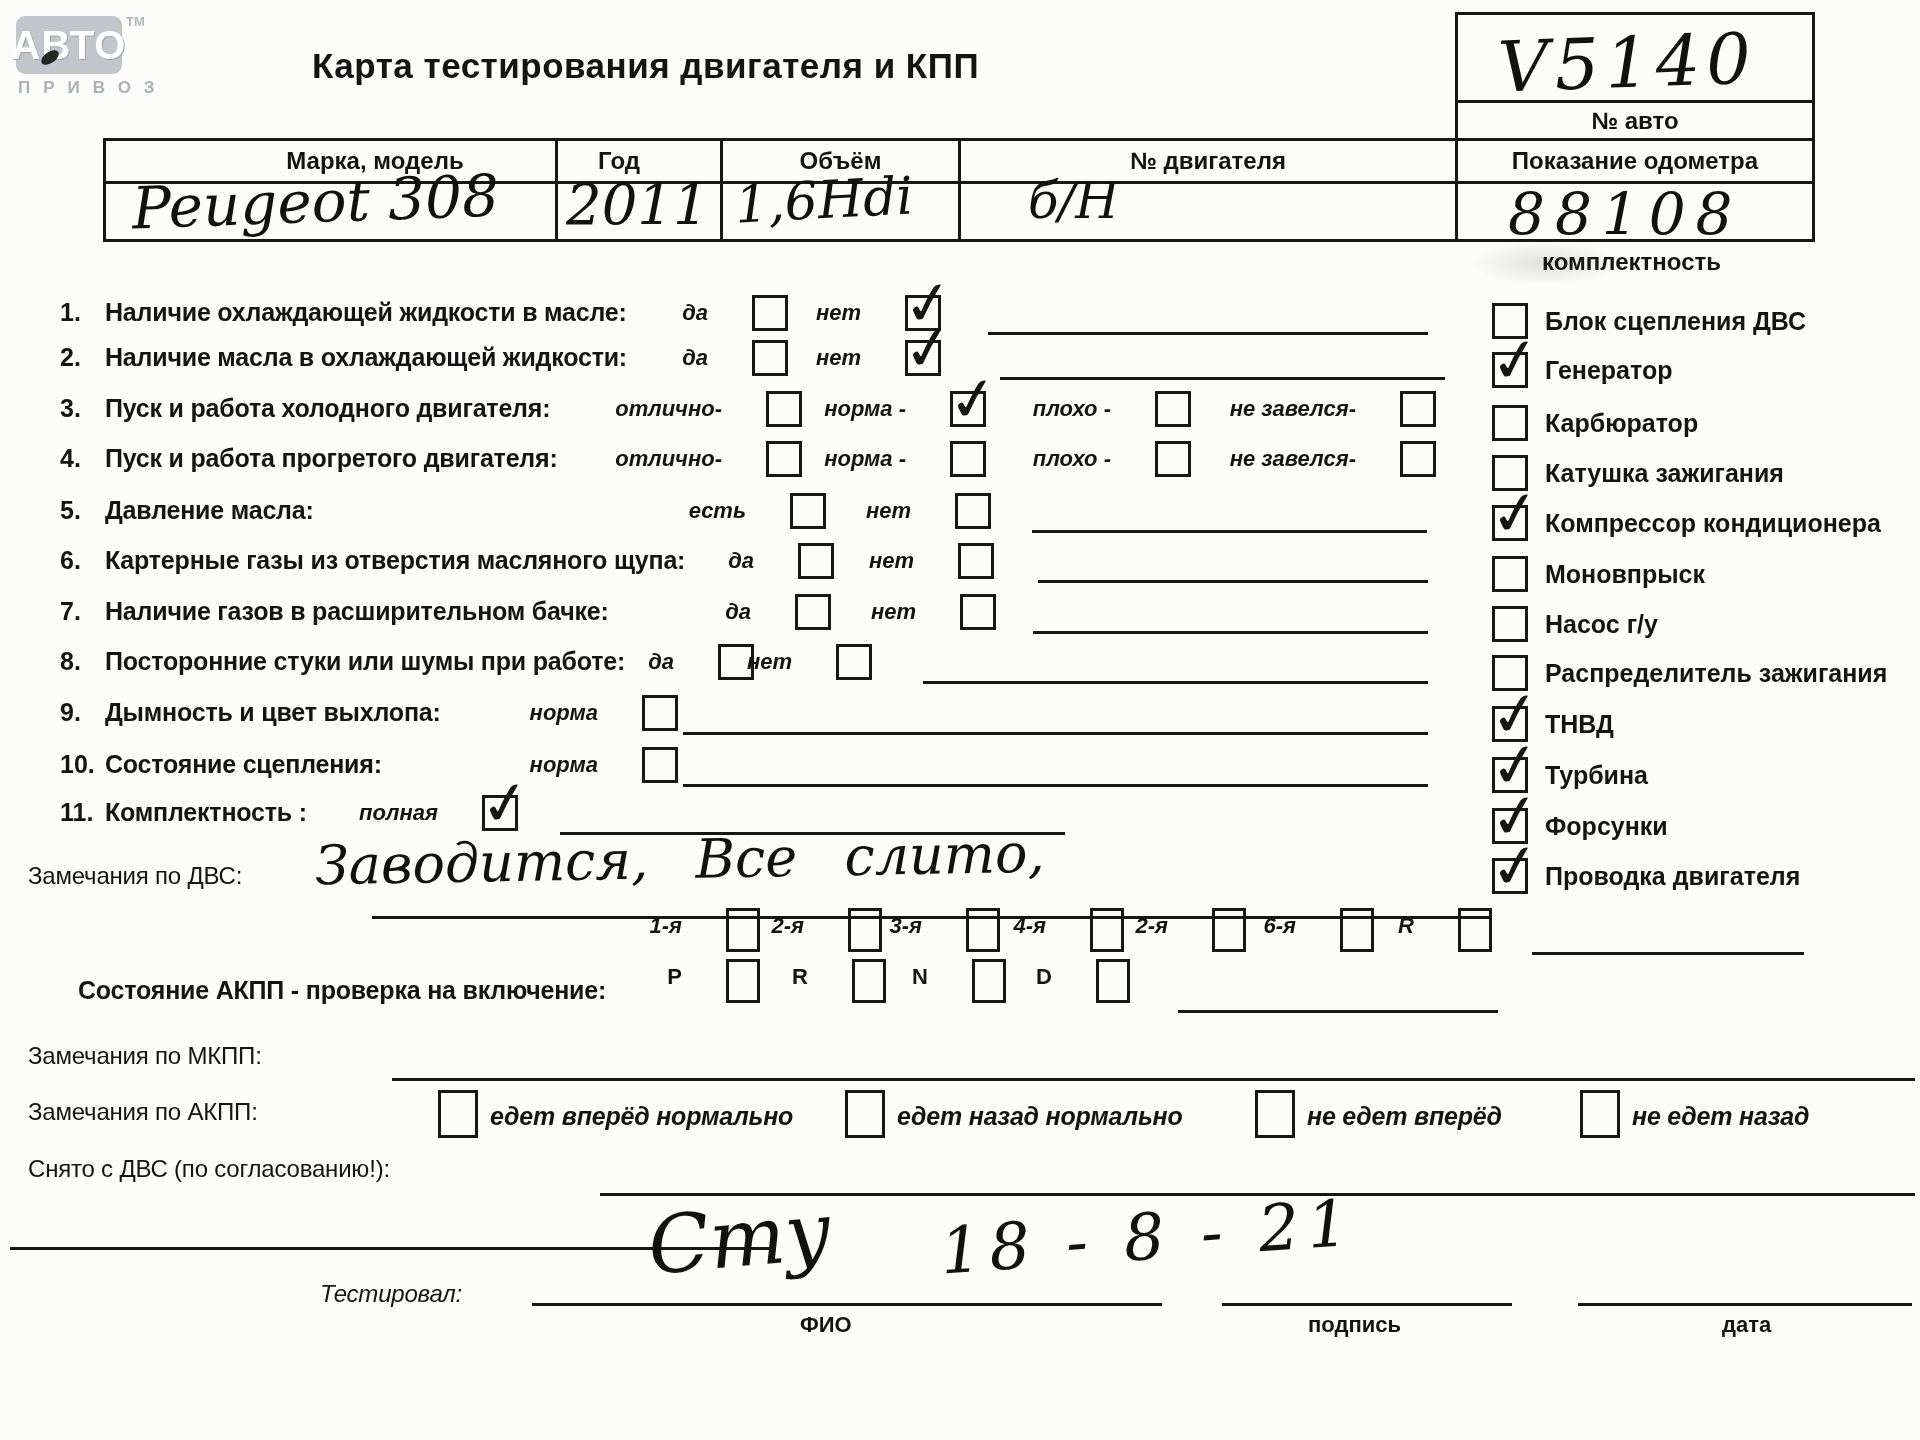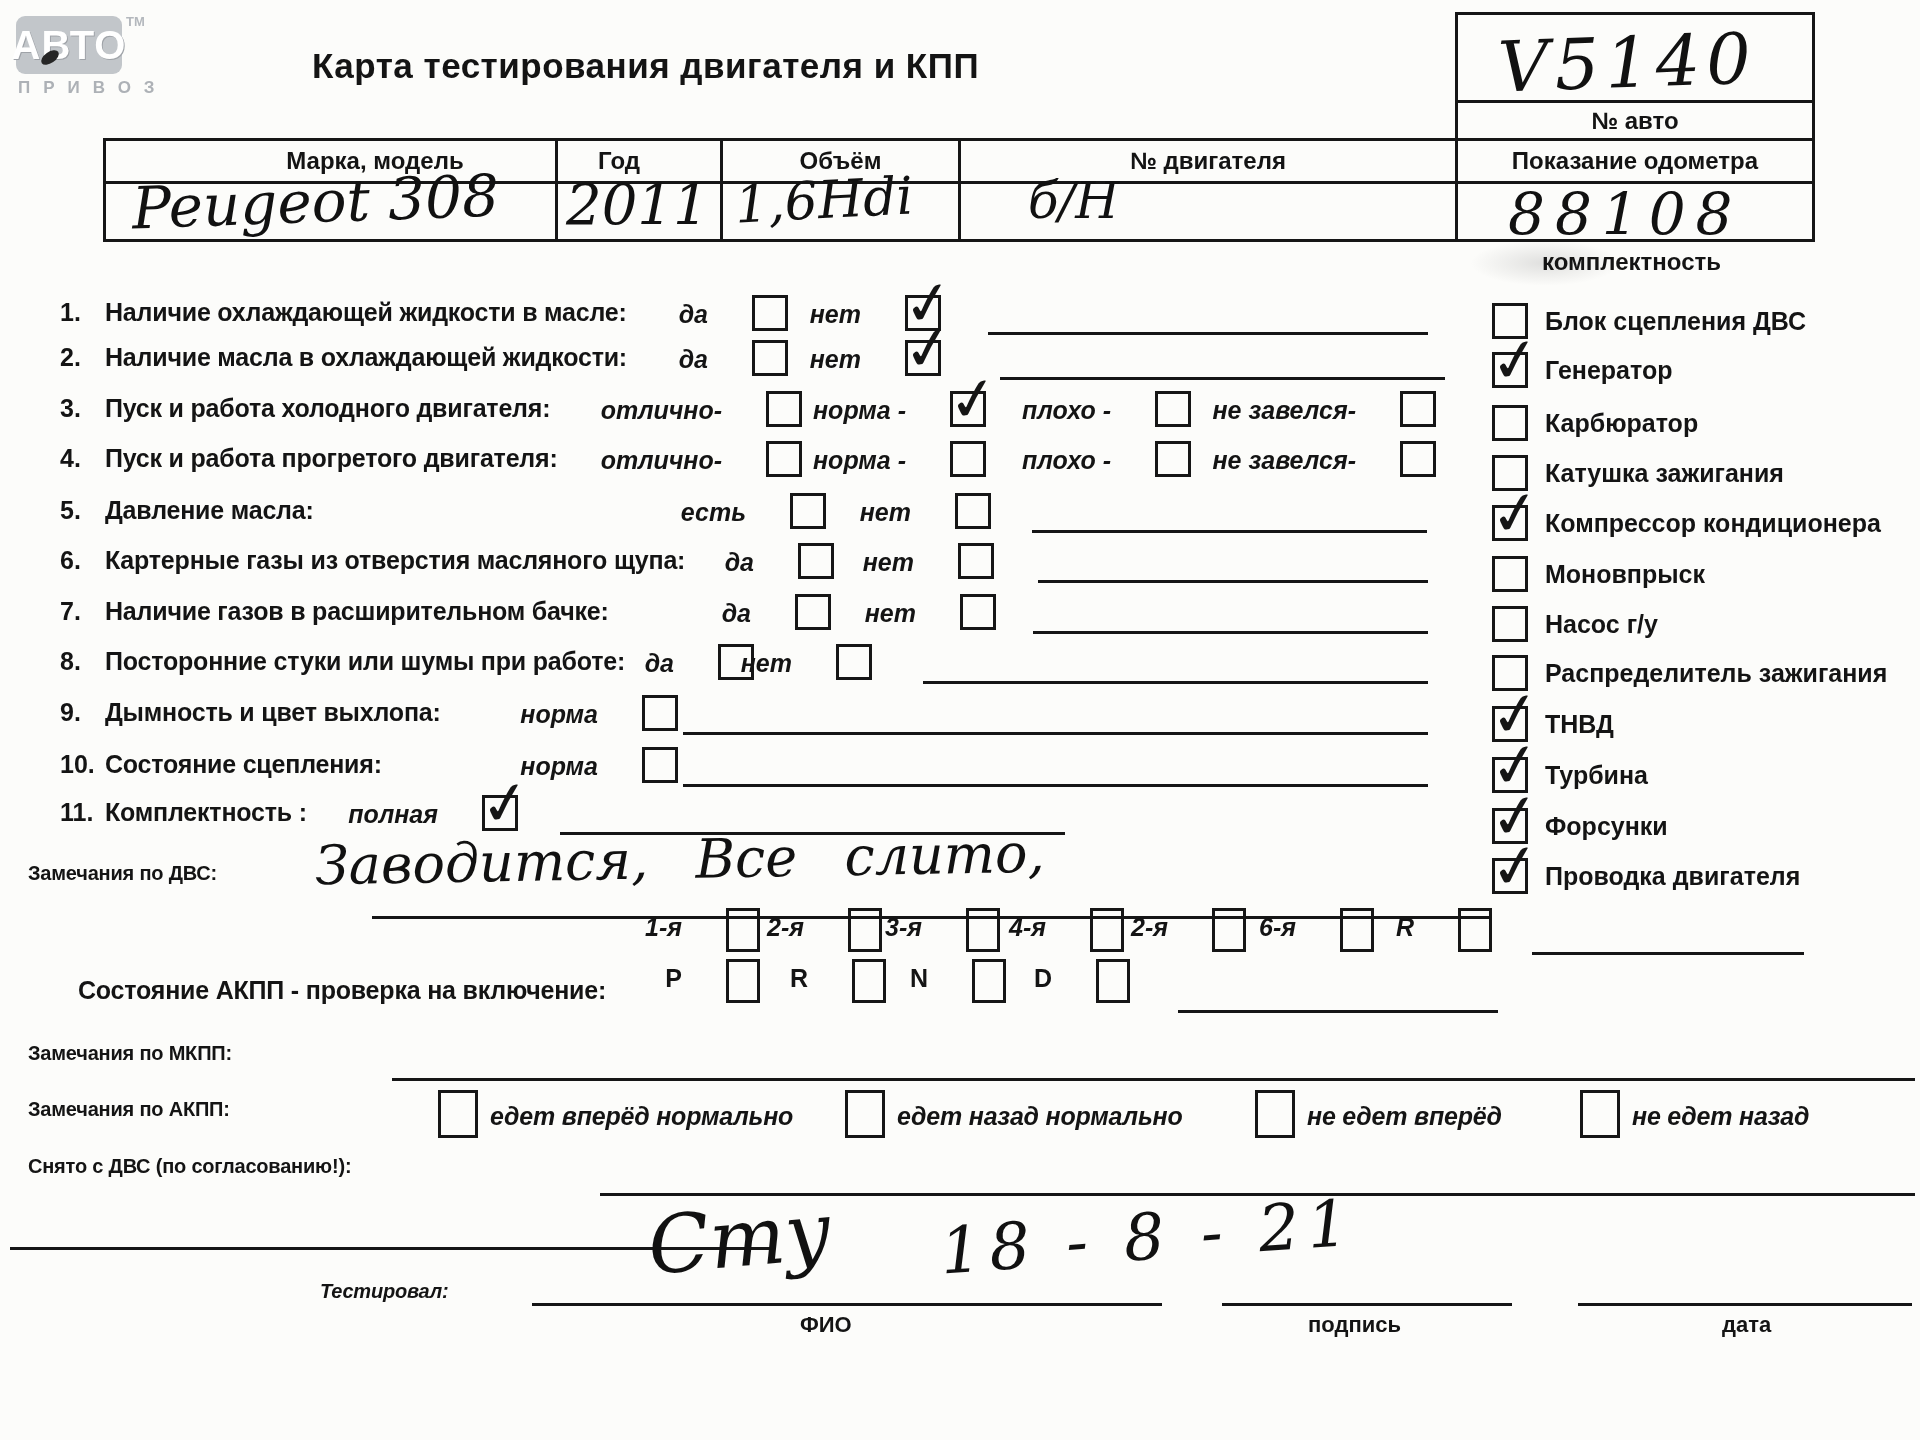--- a/index.html
+++ b/index.html
@@ -38,33 +38,33 @@
   .cb.big{width:40px;height:48px;}
   .cb.checked::after{content:"✓";position:absolute;left:-5px;top:-30px;font-size:60px;font-weight:bold;color:#151515;
                      transform:rotate(-8deg);font-family:"DejaVu Sans",sans-serif;}
 
   
   .row{position:absolute;left:58px;width:1820px;height:44px;}
   .num{position:absolute;left:2px;top:0;font-size:25px;font-weight:bold;}
   .lbl{position:absolute;left:47px;top:0;font-size:25px;font-weight:bold;letter-spacing:-.2px;}
   .opt{position:absolute;top:-3px;height:42px;}
   .opt .cb{left:0;top:0;}
-  .opt .olabel{position:absolute;right:44px;top:5px;font-size:25px;font-weight:bold;font-style:italic;white-space:nowrap;}
+  .opt .olabel{position:absolute;right:44px;top:5px;font-size:22px;font-weight:bold;font-style:italic;white-space:nowrap;}
   .opt .olabel.up{font-style:normal;}
   .wline{position:absolute;height:3px;background:#161616;}
 
   
   .citem{position:absolute;left:1492px;width:428px;height:40px;}
   .citem .cb{left:0;top:0;}
   .citem .clabel{position:absolute;left:53px;top:4px;font-size:25px;font-weight:bold;white-space:nowrap;}
   .ctitle{position:absolute;left:1542px;top:248px;font-size:24px;font-weight:bold;}
   .smudge{position:absolute;left:1470px;top:240px;width:150px;height:46px;
           background:radial-gradient(ellipse at center,rgba(150,150,150,.28),rgba(150,150,150,0) 70%);}
 
-  .sec-label{position:absolute;font-size:20px;font-weight:bold;letter-spacing:-.2px;}
+  .sec-label{position:absolute;font-size:24px;font-weight:normal;letter-spacing:-.2px;}
   .mid-label{position:absolute;font-size:25px;font-weight:bold;letter-spacing:-.2px;}
   .small-cap{position:absolute;font-size:22px;font-weight:bold;}
 </style>
 </head>
 <body>
 
 <div class="page">
 
   <div class="logo-box">
     <span class="logo-top">АВТО</span>

